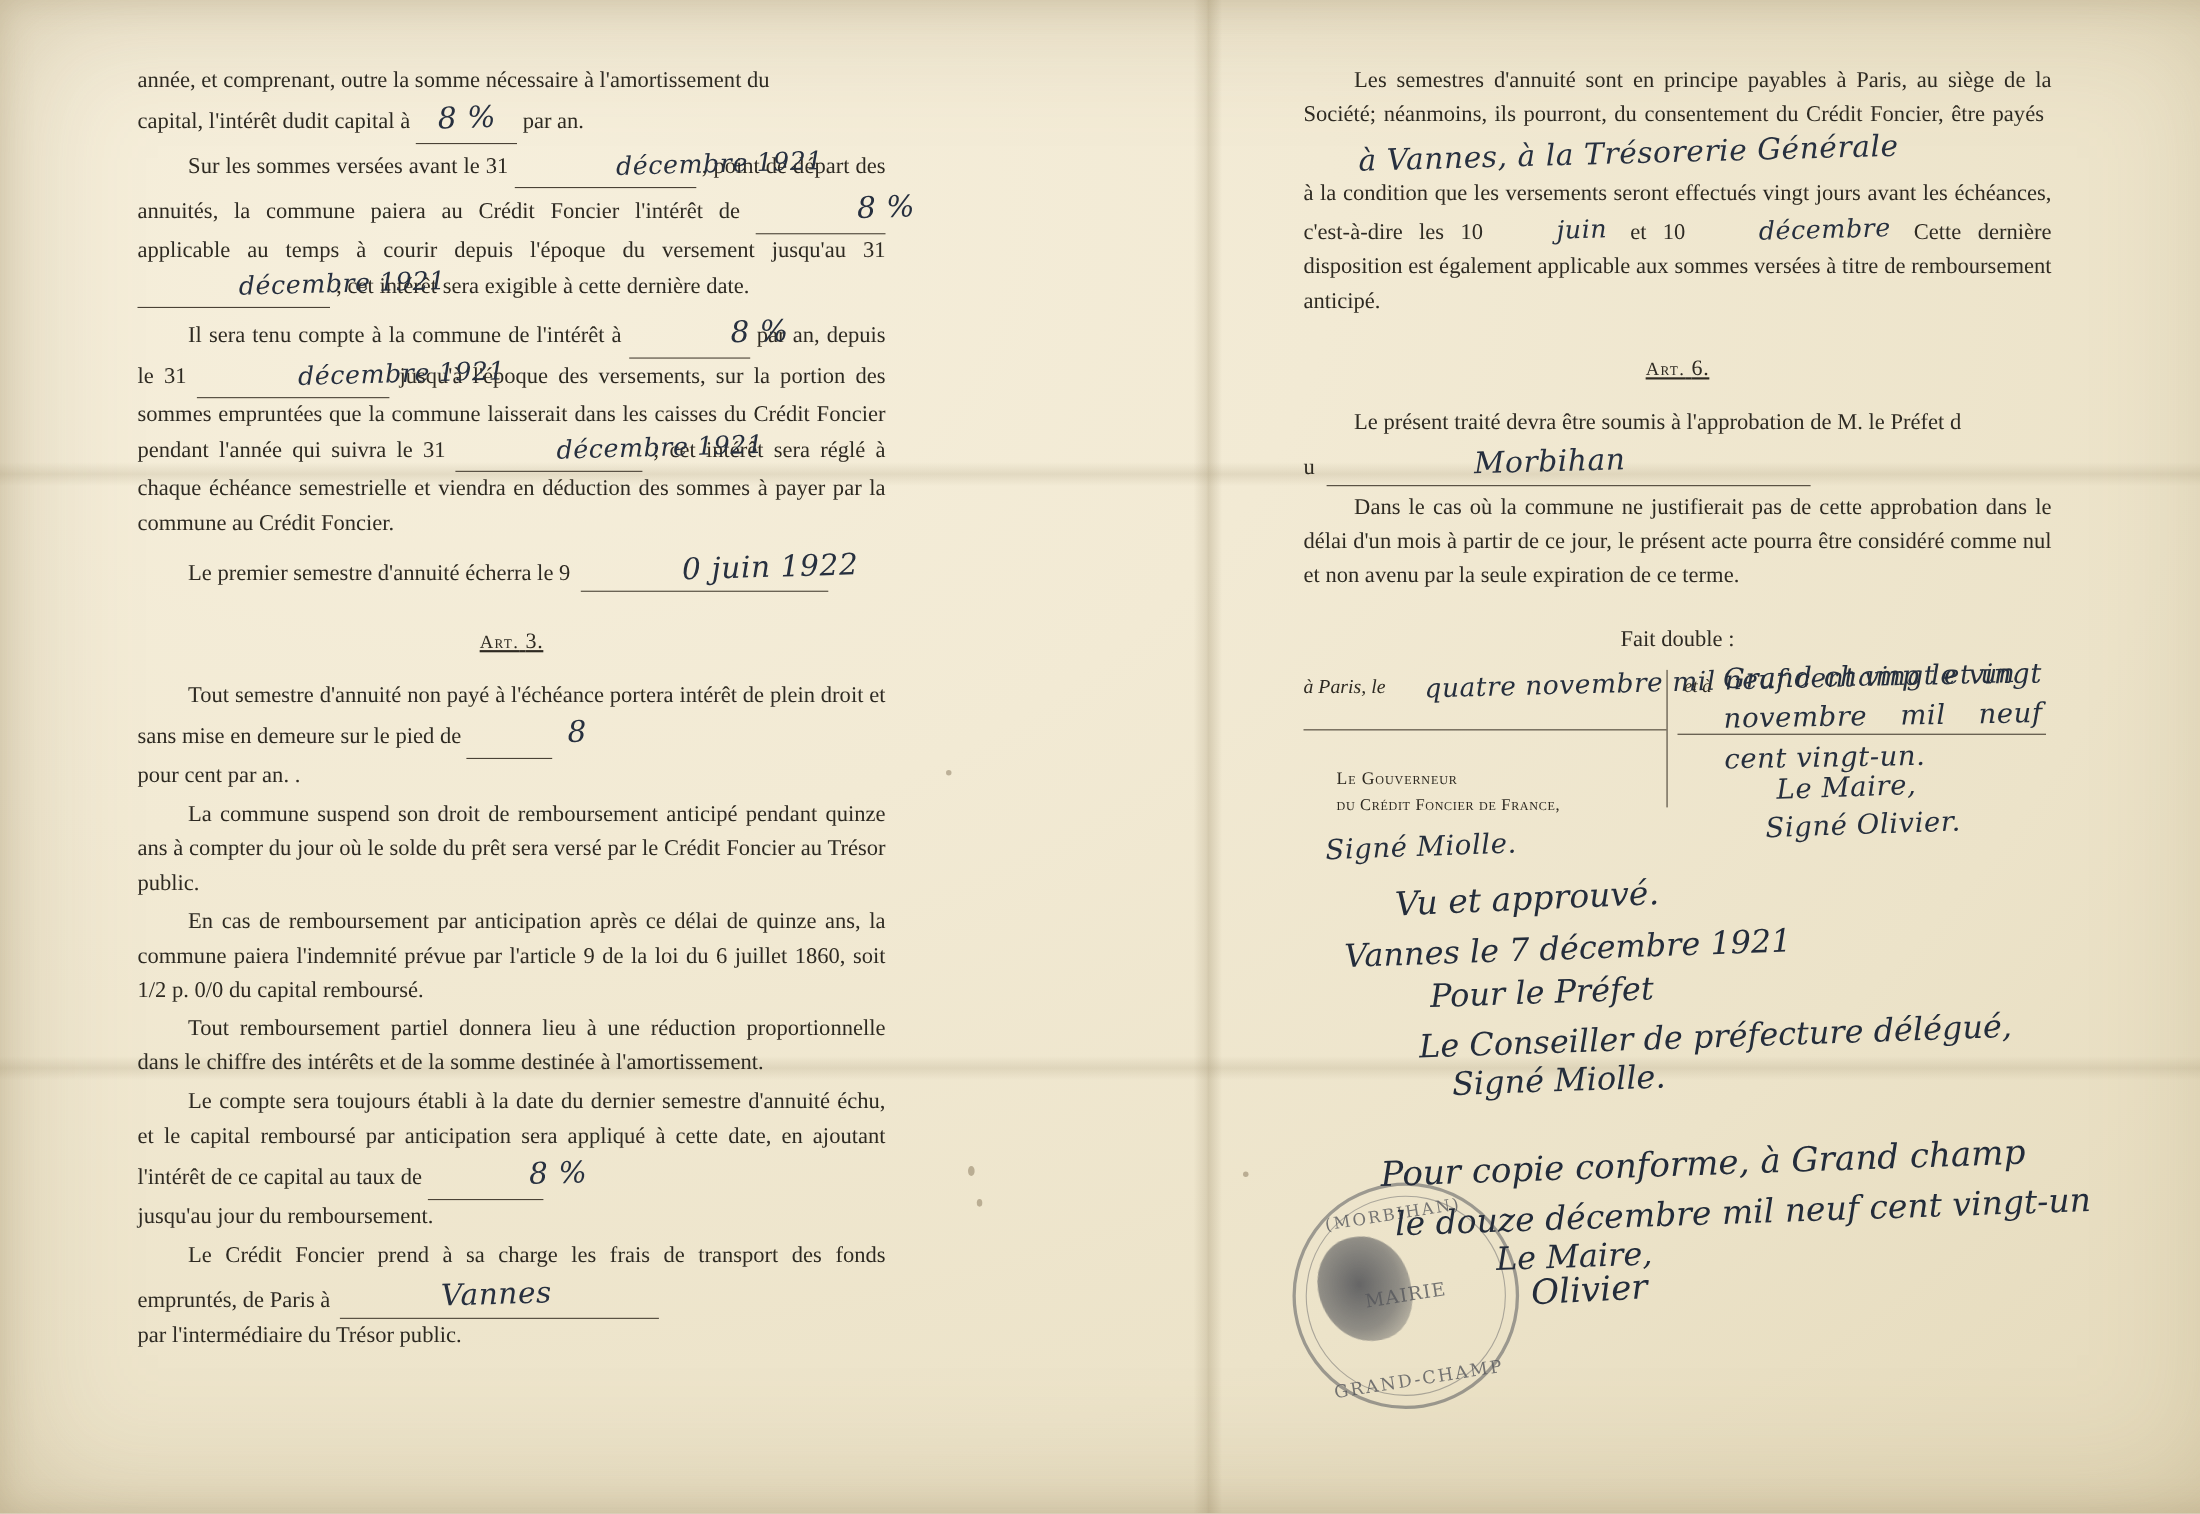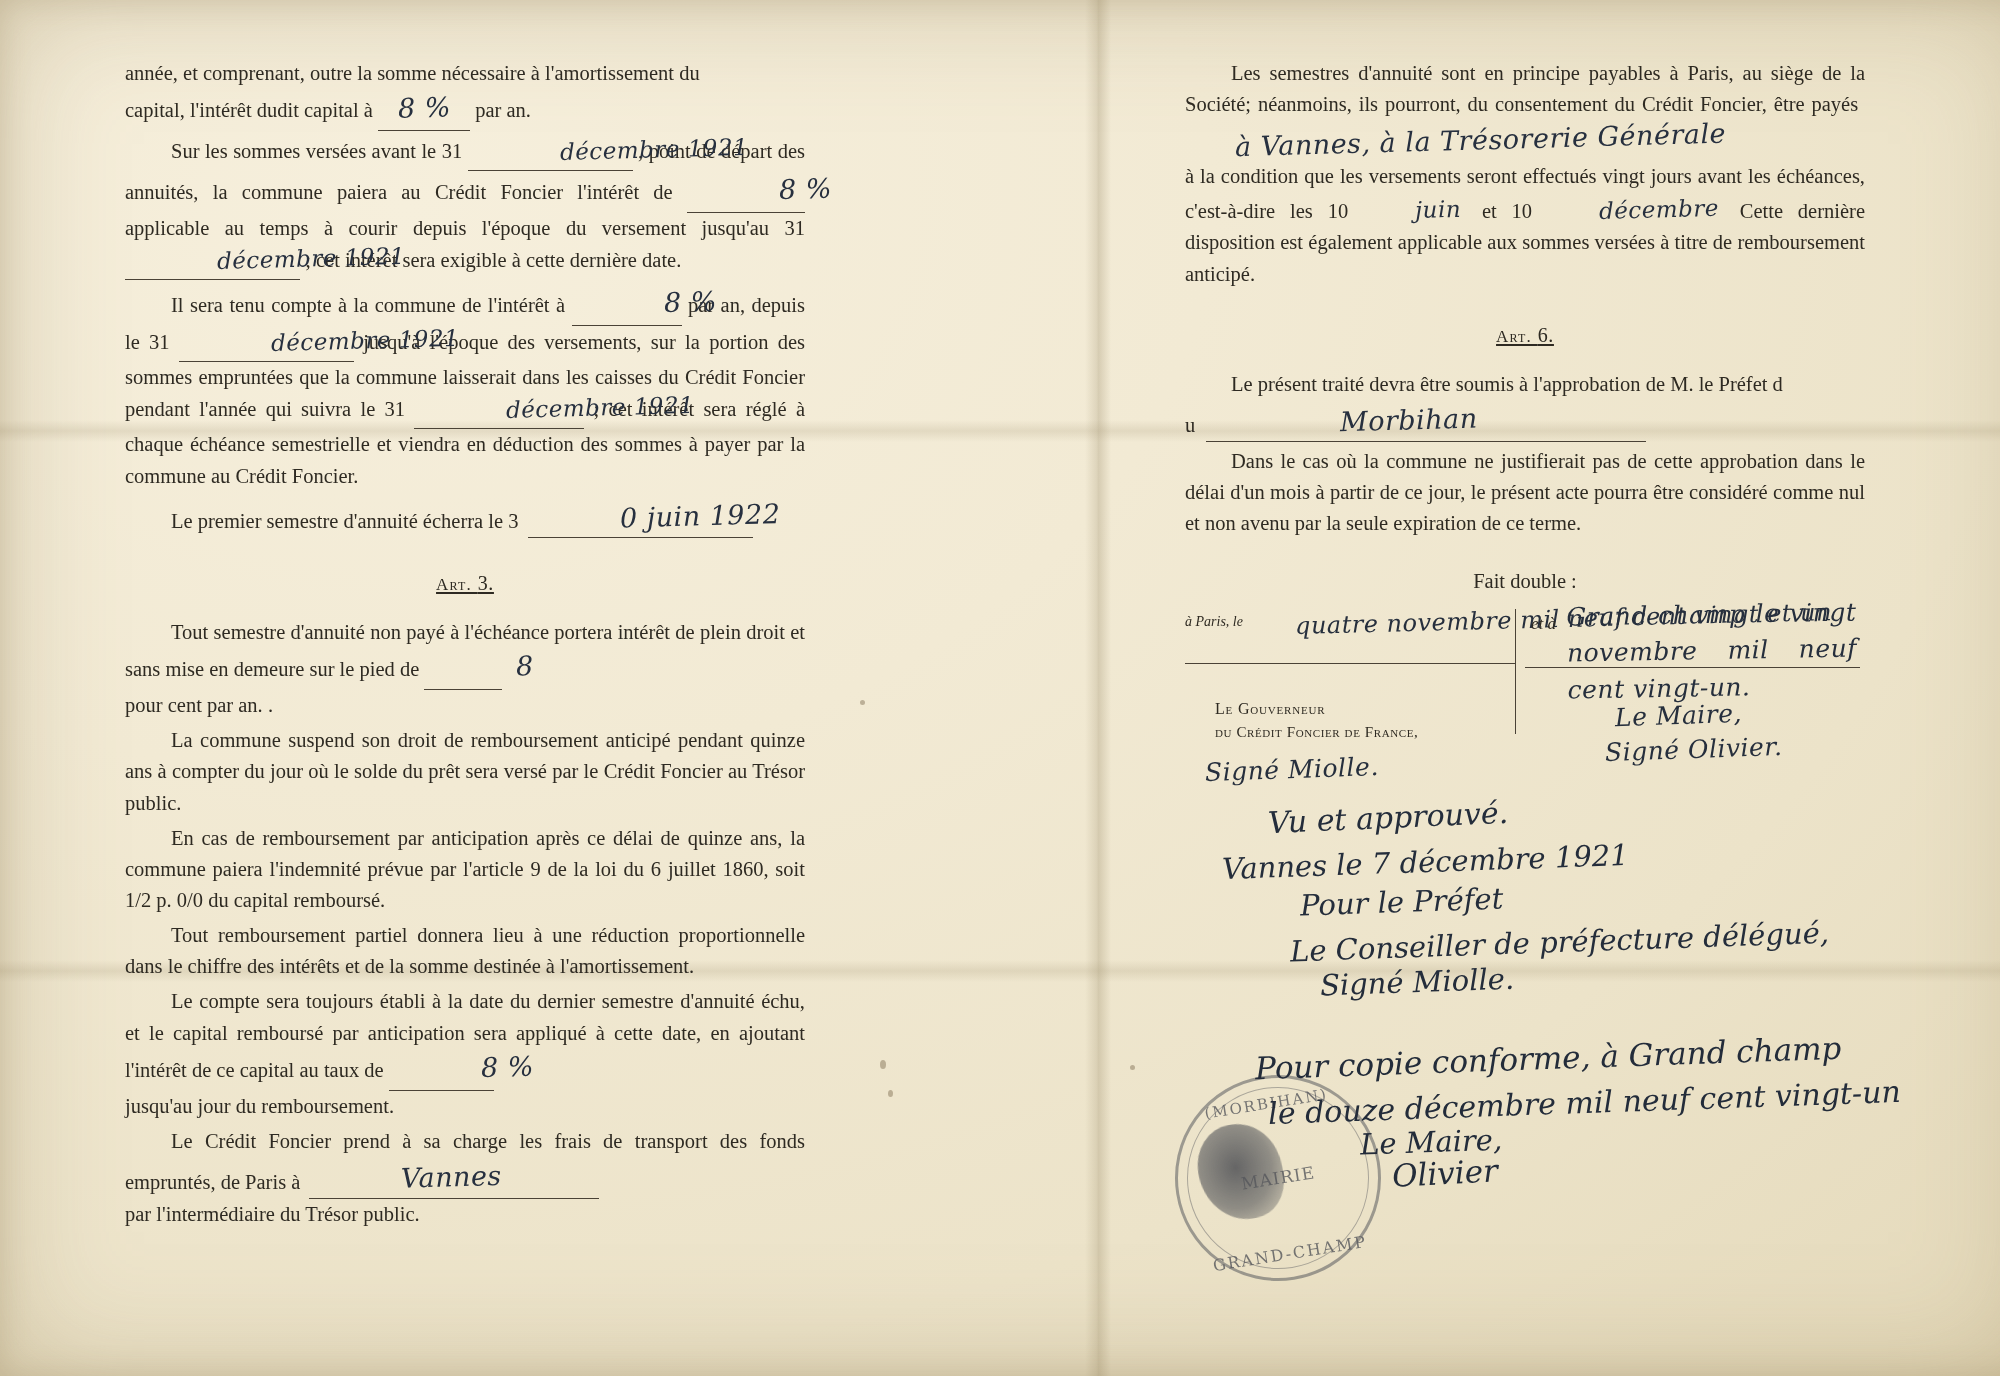--- a/index.html
+++ b/index.html
@@ -228,21 +228,21 @@
       <span>Il sera tenu compte à la commune de l'intérêt à</span>
       <span class="slot" style="width:110px"><span class="hw hw-lg">8 %</span></span>
       <span>par an, depuis le 31</span>
       <span class="slot" style="width:175px"><span class="hw">décembre 1921</span></span>
       <span>jusqu'à l'époque des versements, sur la portion des sommes empruntées que la commune laisserait dans les caisses du Crédit Foncier pendant l'année qui suivra le 31</span>
       <span class="slot" style="width:170px"><span class="hw">décembre 1921</span></span>
       <span>; cet intérêt sera réglé à chaque échéance semestrielle et viendra en déduction des sommes à payer par la commune au Crédit Foncier.</span>
     </p>
 
     <p>
-      <span>Le premier semestre d'annuité écherra le 3</span>
+      <span>Le premier semestre d'annuité écherra le 9</span>
       <span class="rule" style="width:225px;margin-left:4px"><span class="hw hw-lg">0 juin 1922</span></span>
     </p>
 
     <p class="art-head">
       <span class="sc">Art.</span>
       <span class="num">3.</span>
     </p>
 
     <p>
       <span>Tout semestre d'annuité non payé à l'échéance portera intérêt de plein droit et sans mise en demeure sur le pied de</span>
@@ -295,21 +295,21 @@
     </p>
 
     <p>Dans le cas où la commune ne justifierait pas de cette approbation dans le délai d'un mois à partir de ce jour, le présent acte pourra être considéré comme nul et non avenu par la seule expiration de ce terme.</p>
 
     <div class="sign-wrap">
       <p class="faitdouble">Fait double :</p>
 
       <div class="sig-table">
         <div class="sig-div"></div>
 
-        <span style="position:absolute;left:0;top:10px;font-size:14px;font-style:italic">à Paris, le</span>
+        <span style="position:absolute;left:0;top:10px;font-size:18px;font-style:italic">à Paris, le</span>
         <span class="hw-free hw" style="left:110px;top:0px;font-size:24px;transform:rotate(-1.5deg)">quatre novembre mil neuf cent vingt et un</span>
         <div class="sig-line" style="left:0;top:62px;width:330px"></div>
 
         <div class="gouverneur">
           <div>Le Gouverneur</div>
           <div class="l2">du Crédit Foncier de France,</div>
         </div>
 
         <span class="hw-free hw" style="left:20px;top:150px;font-size:25px;transform:rotate(-2deg)">Signé Miolle.</span>
 

